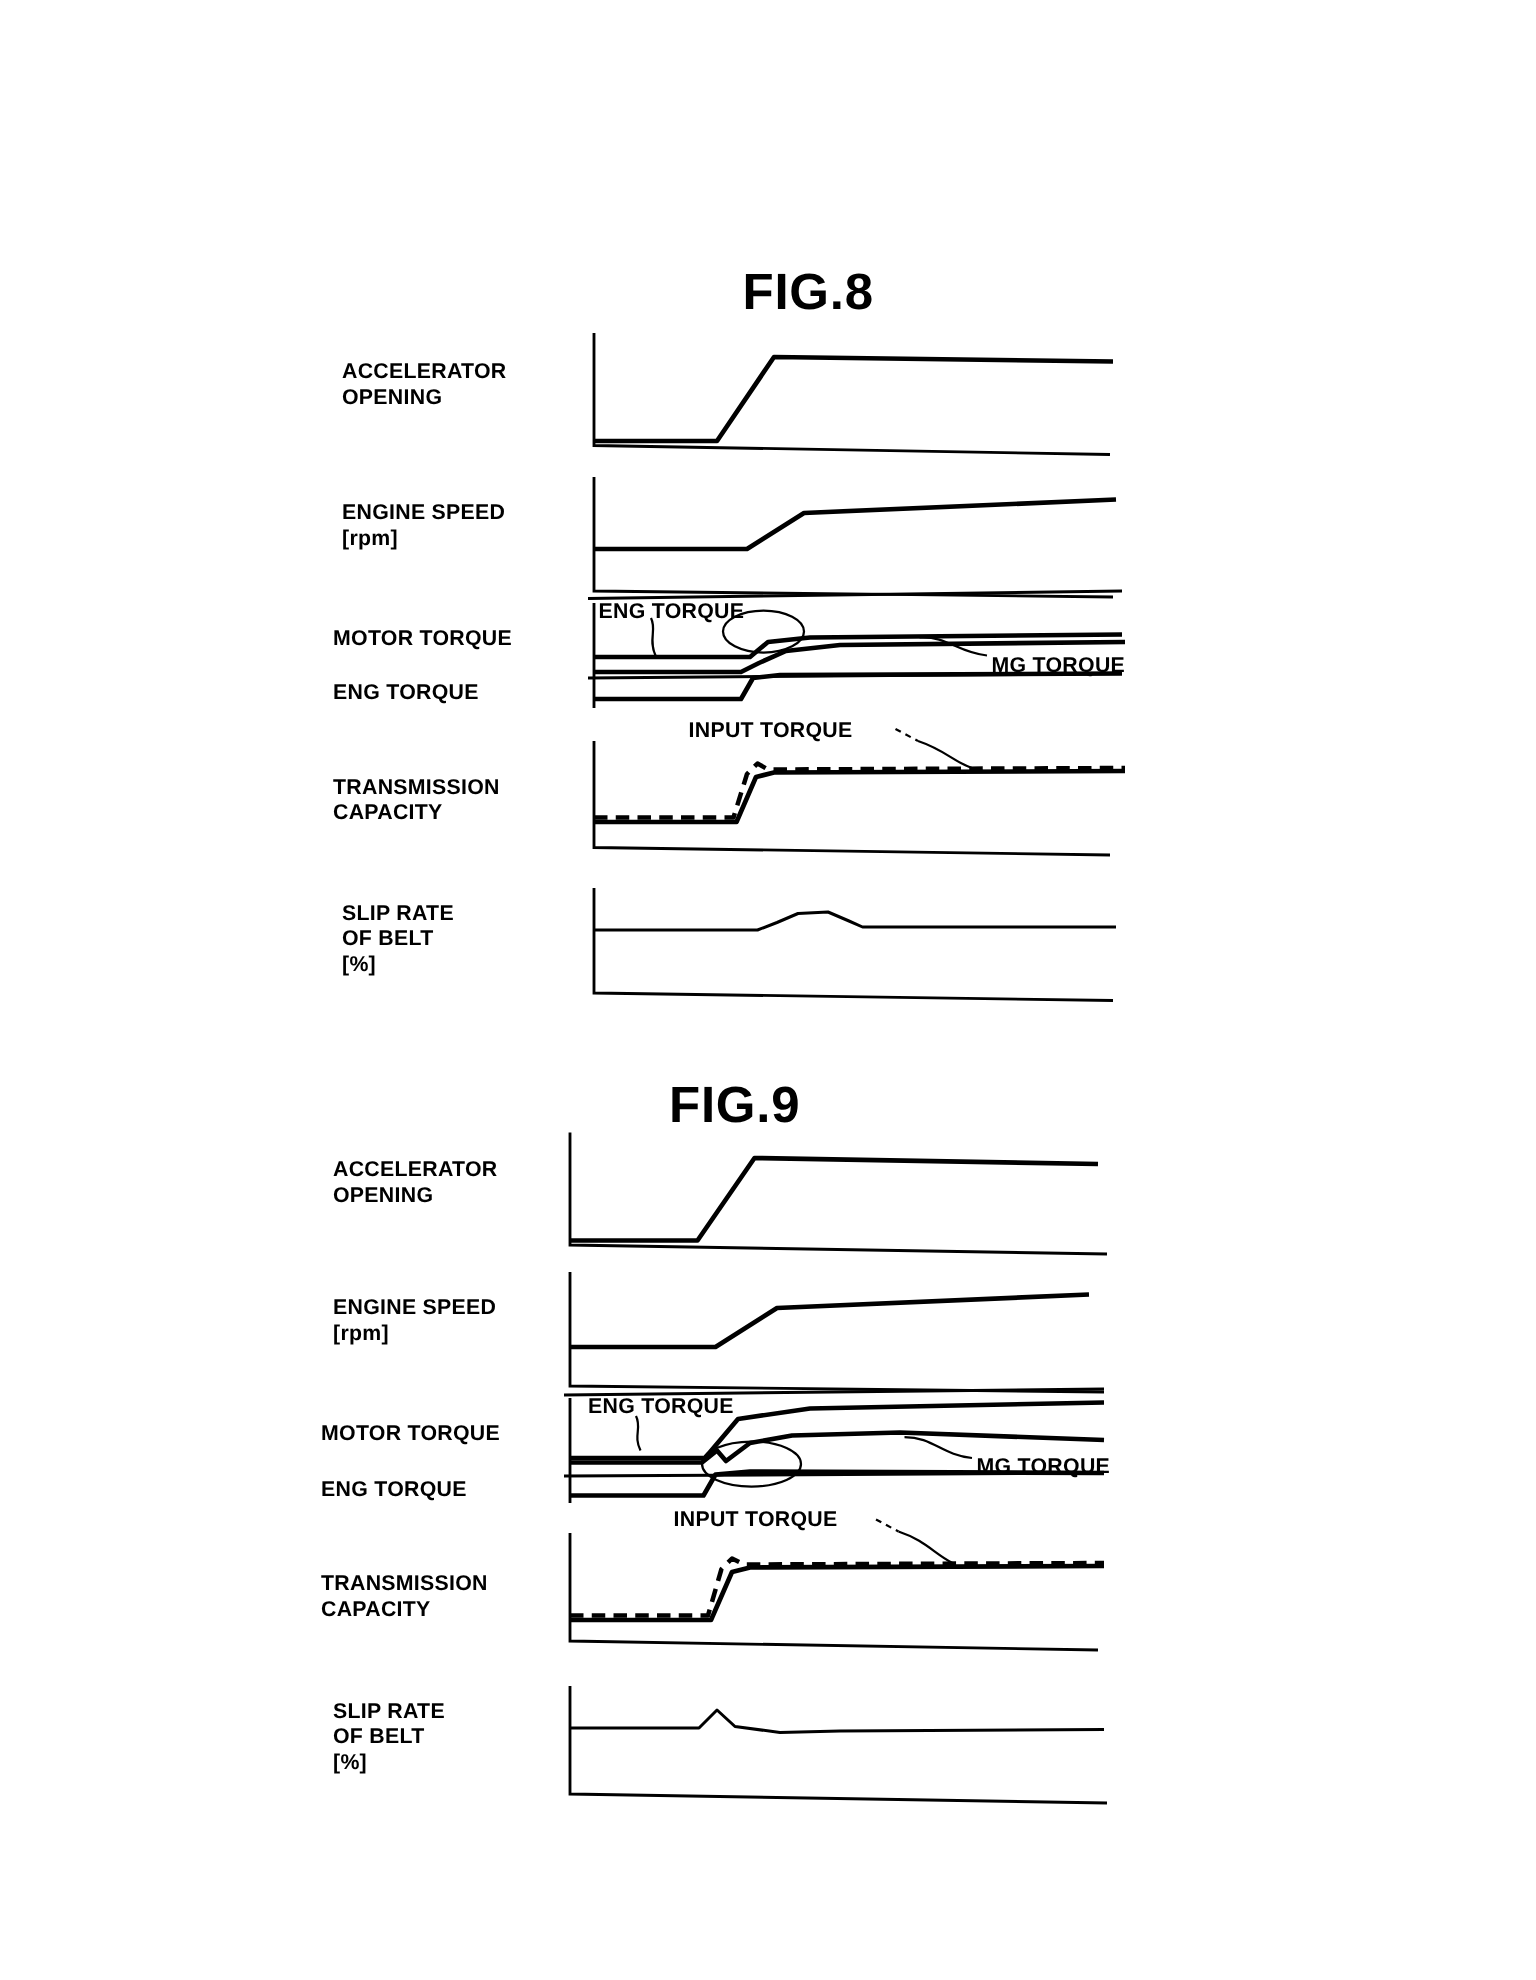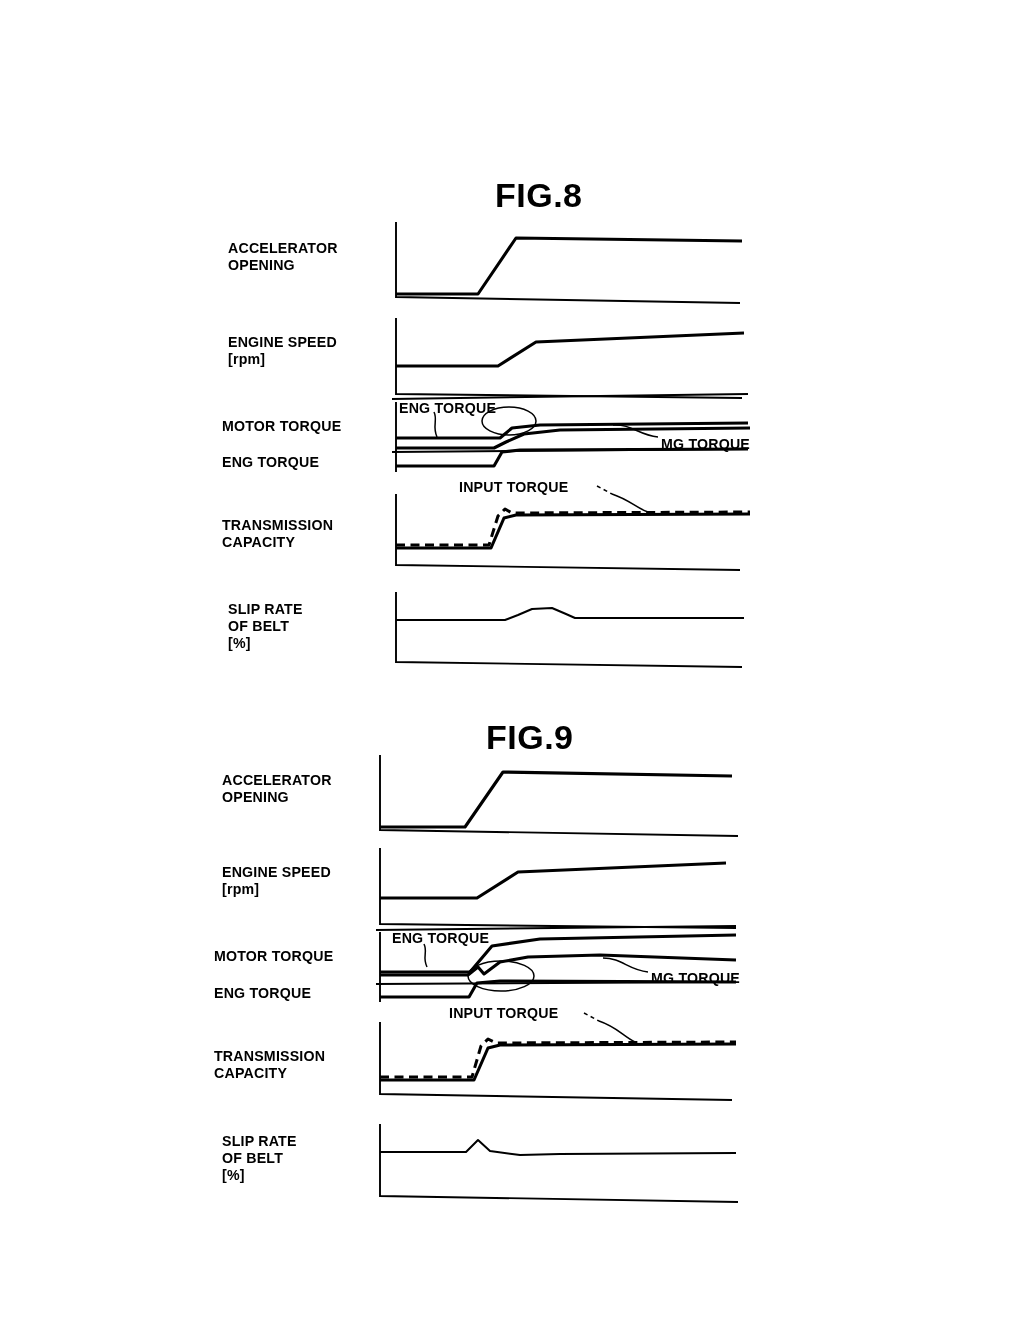--- a/index.html
+++ b/index.html
@@ -107,21 +107,21 @@
   <div class="row-label" style="left:222px; top:517px; width:172px;">TRANSMISSION
 CAPACITY</div>
   <div class="row-label" style="left:228px; top:601px; width:160px;">SLIP RATE
 OF BELT
 [%]</div>
 
   <div class="plot-note" style="left:399px; top:400px;">ENG TORQUE</div>
   <div class="plot-note" style="left:661px; top:436px;">MG TORQUE</div>
   <div class="plot-note" style="left:459px; top:479px;">INPUT TORQUE</div>
 
-  <div class="fig-title" style="left:446px; top:718px;margin-left:40px;">FIG.9</div>
+  <div class="fig-title" style="left:446px; top:718px;">FIG.9</div>
 
   <div class="row-label" style="left:222px; top:772px; width:160px;">ACCELERATOR
 OPENING</div>
   <div class="row-label" style="left:222px; top:864px; width:160px;">ENGINE SPEED
 [rpm]</div>
   <div class="row-label" style="left:214px; top:948px; width:172px;">MOTOR TORQUE</div>
   <div class="row-label" style="left:214px; top:985px; width:172px;">ENG TORQUE</div>
   <div class="row-label" style="left:214px; top:1048px; width:172px;">TRANSMISSION
 CAPACITY</div>
   <div class="row-label" style="left:222px; top:1133px; width:160px;">SLIP RATE

